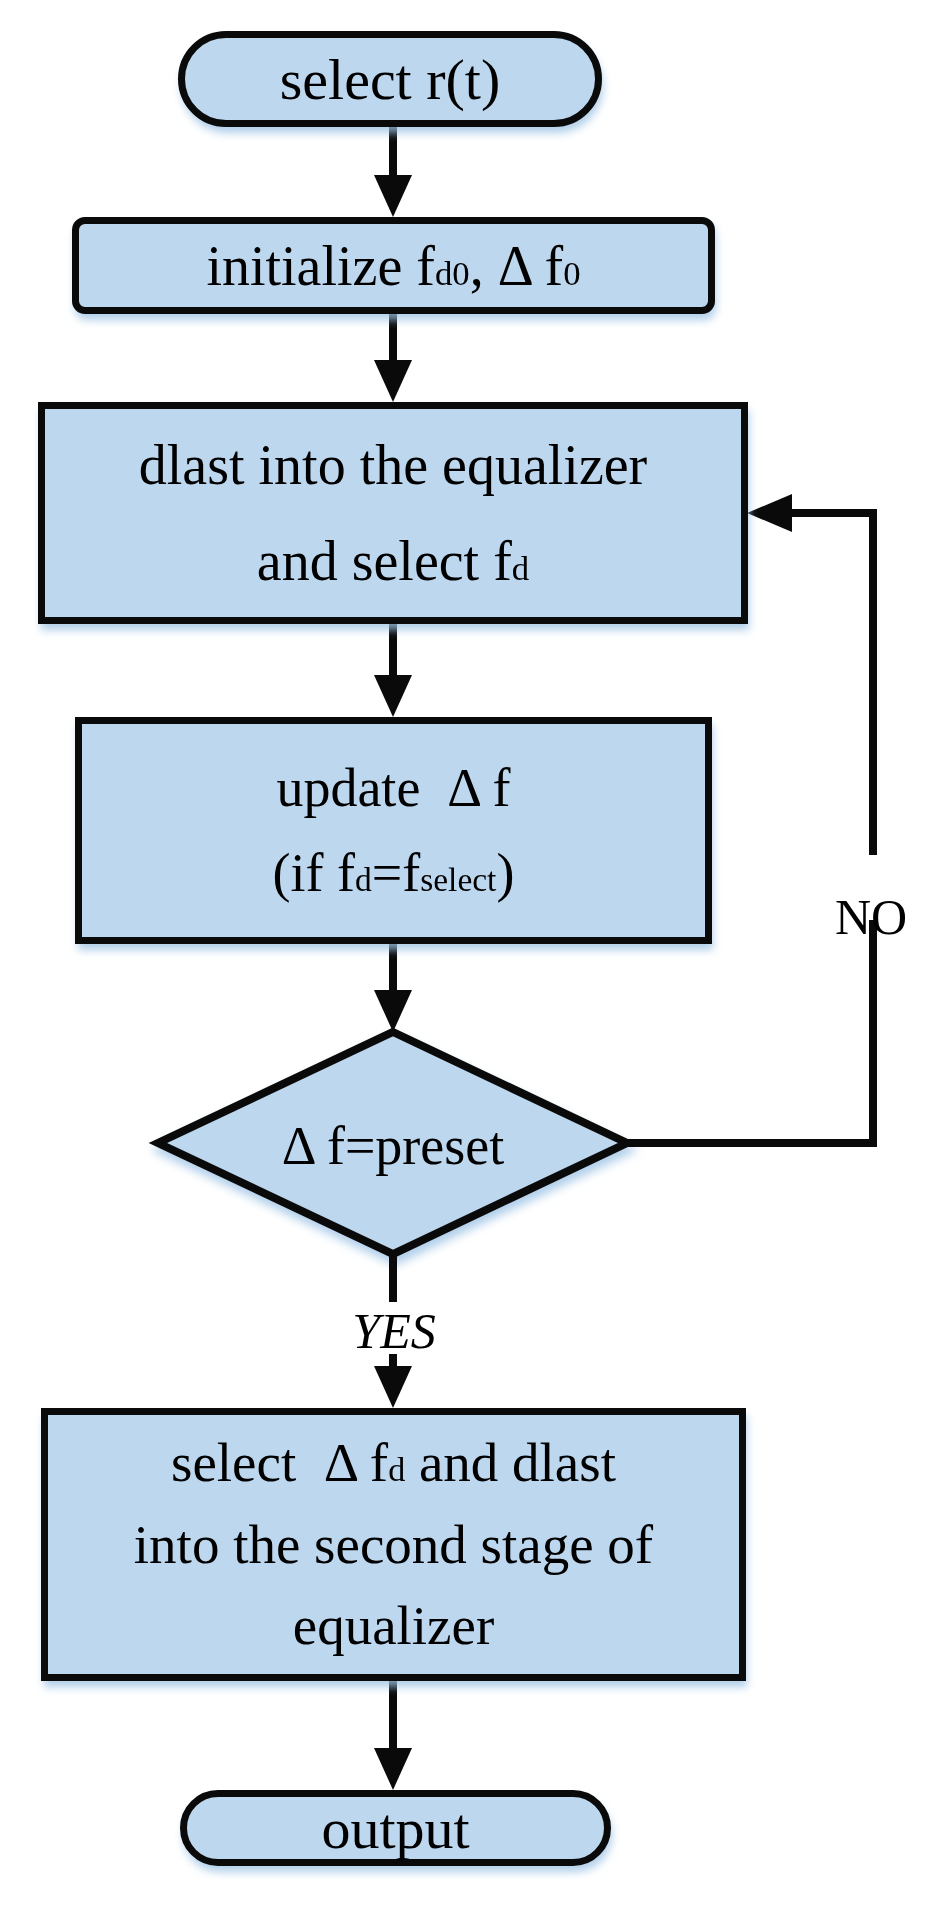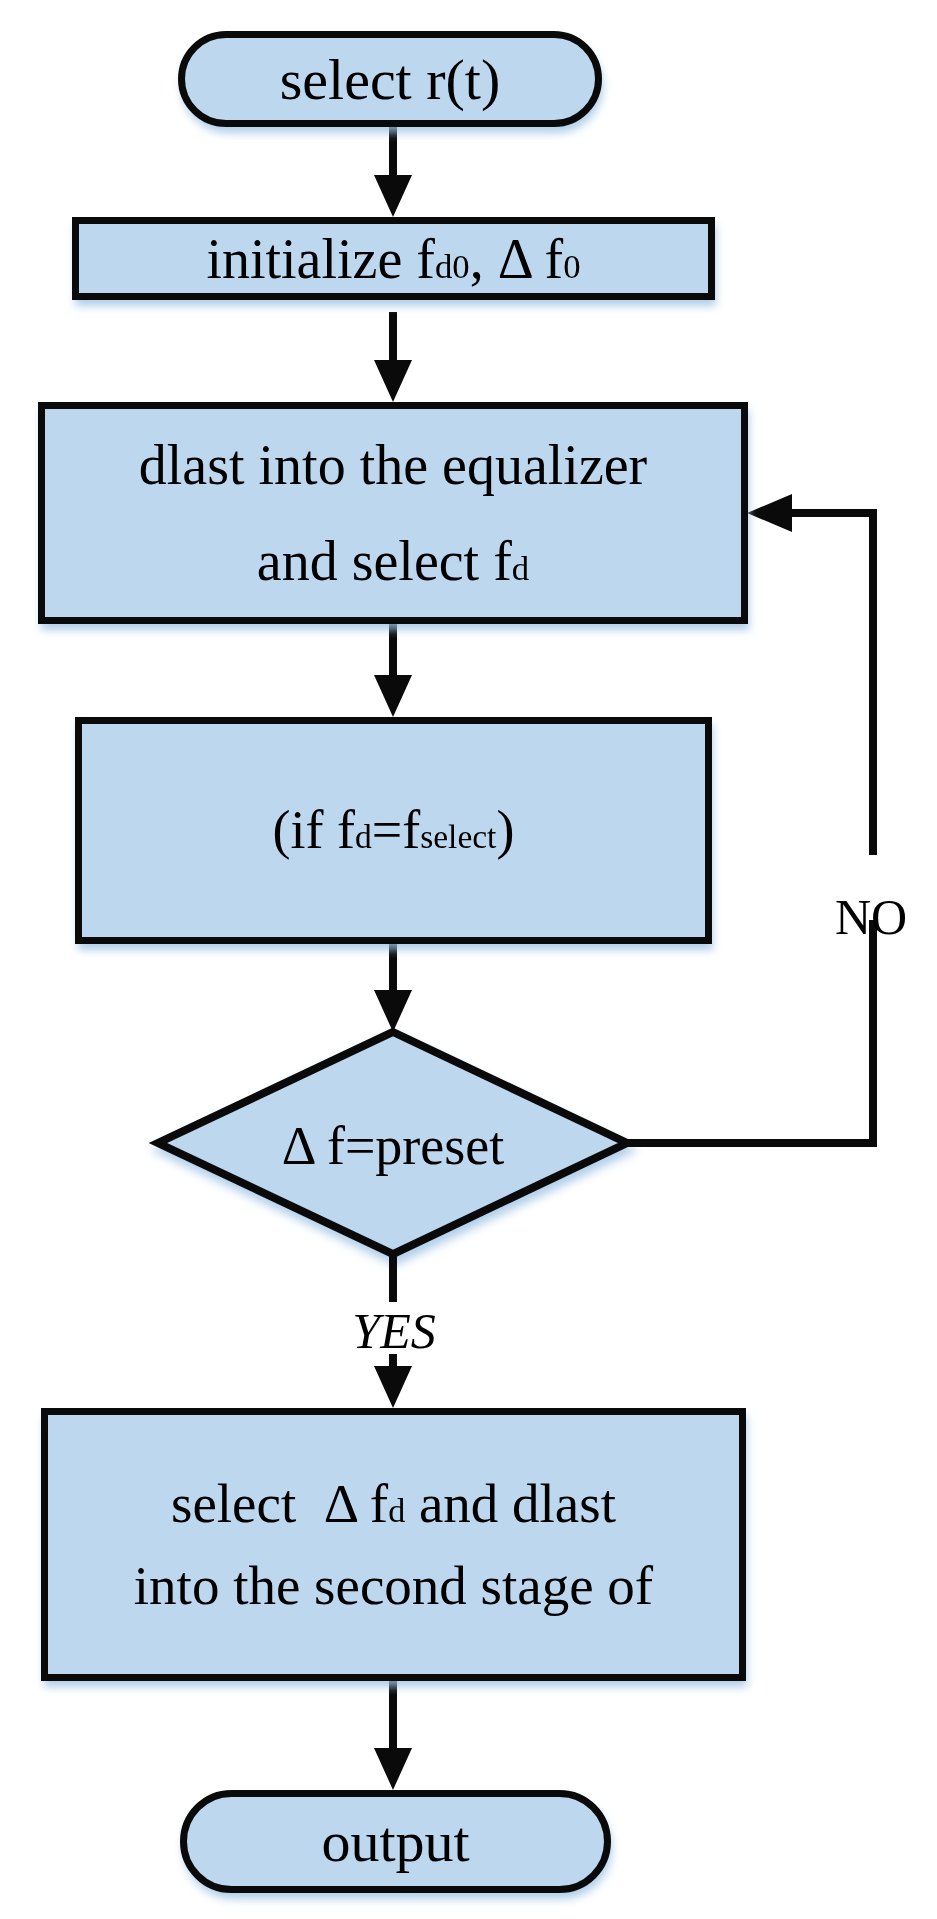--- a/index.html
+++ b/index.html
@@ -45,25 +45,25 @@
   .sub{font-size:0.62em;vertical-align:baseline;}
   .floating-label{
     position:absolute;
     transform:translate(-50%,-50%);
     white-space:pre;
     text-align:center;
     background:transparent;
   }
   
   .n-input   {left:178px;top:31px;  width:424px;height:96px; font-size:58px;border-radius:50px;}
-  .n-init    {left:72px; top:217px; width:643px;height:83px; font-size:56px;}
+  .n-init    {left:72px; top:217px; width:643px;height:97px; font-size:56px;border-radius:13px;}
   .n-feed    {left:38px; top:402px; width:710px;height:222px;font-size:56px;line-height:1.72;}
   .n-update  {left:75px; top:717px; width:637px;height:227px;font-size:54px;line-height:1.56;}
   .n-select  {left:41px; top:1408px;width:705px;height:273px;font-size:55px;line-height:1.48;}
-  .n-output  {left:180px;top:1790px;width:431px;height:103px;font-size:58px;border-radius:54px;}
+  .n-output  {left:180px;top:1790px;width:431px;height:76px;font-size:58px;border-radius:54px;}
   .l-decision{left:393px;top:1146px;font-size:54px;}
   .l-yes     {left:394px;top:1331px;font-size:50px;font-style:italic;}
   .l-no      {left:871px;top:887px; font-size:50px;margin-top:30px;}
 </style>
 </head>
 <body>
 
 <div class="canvas">
 
   <svg class="overlay" viewBox="0 0 937 1919" width="937" height="1919" xmlns="http://www.w3.org/2000/svg">
@@ -101,30 +101,32 @@
   <div class="node n-init">
     <span class="line"><span>initialize f</span><span class="sub">d0</span><span>, Δ f</span><span class="sub">0</span></span>
   </div>
 
   <div class="node n-feed">
     <span class="line"><span>dlast into the equalizer</span></span>
     <span class="line"><span>and select f</span><span class="sub">d</span></span>
   </div>
 
   <div class="node n-update">
+    <span class="line"><span>update &nbsp;Δ f</span></span>
     <span class="line"><span>(if f</span><span class="sub">d</span><span>=f</span><span class="sub">select</span><span>)</span></span>
   </div>
 
   <div class="floating-label l-decision"><span>Δ f=preset</span></div>
 
   <div class="floating-label l-yes">YES</div>
   <div class="floating-label l-no">NO</div>
 
   <div class="node n-select">
     <span class="line"><span>select &nbsp;Δ f</span><span class="sub">d</span><span> and dlast</span></span>
     <span class="line"><span>into the second stage of</span></span>
+    <span class="line"><span>equalizer</span></span>
   </div>
 
   <div class="node terminator n-output">
     <span class="line"><span>output</span></span>
   </div>
 
 </div>
 
 </body></html>

